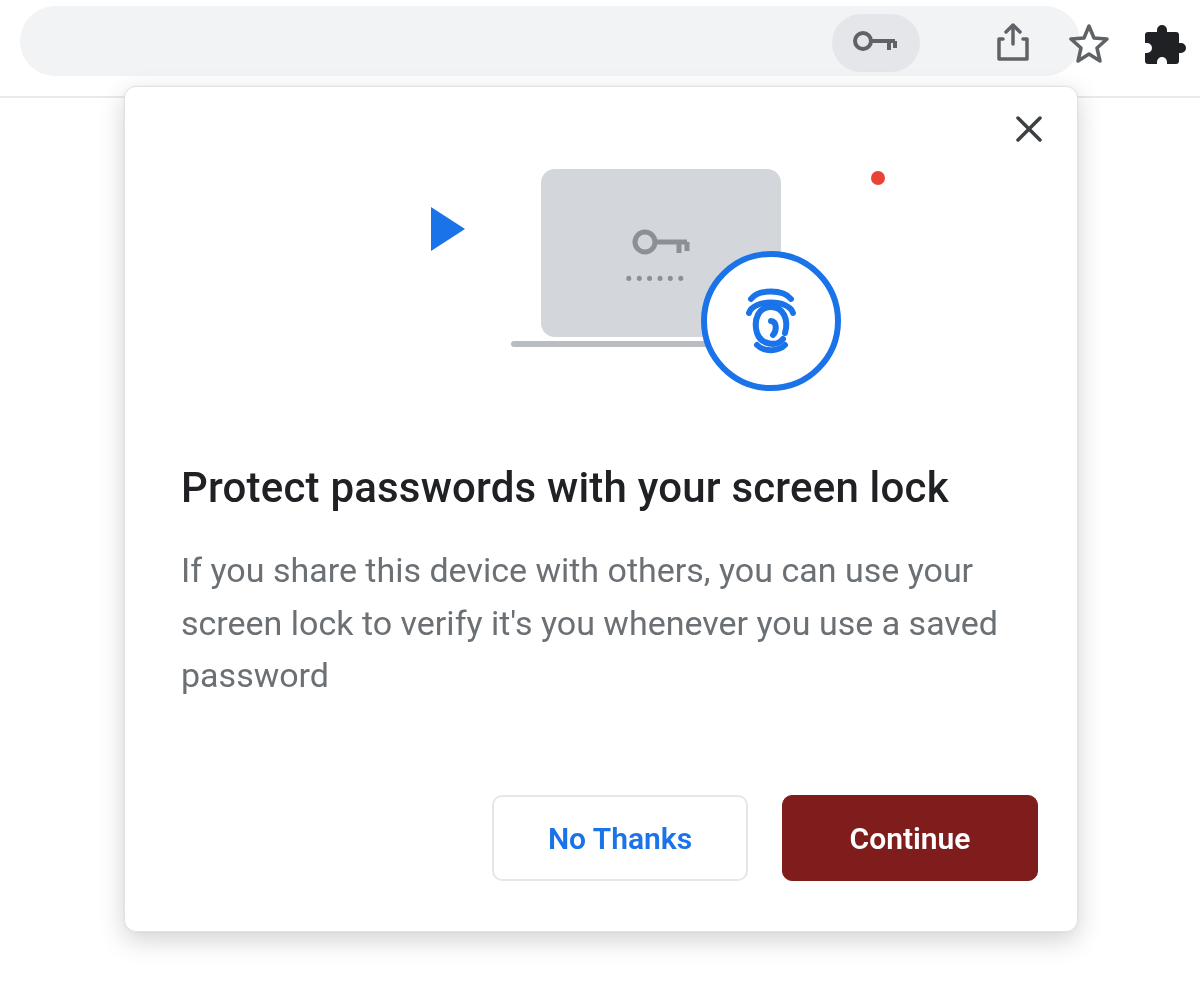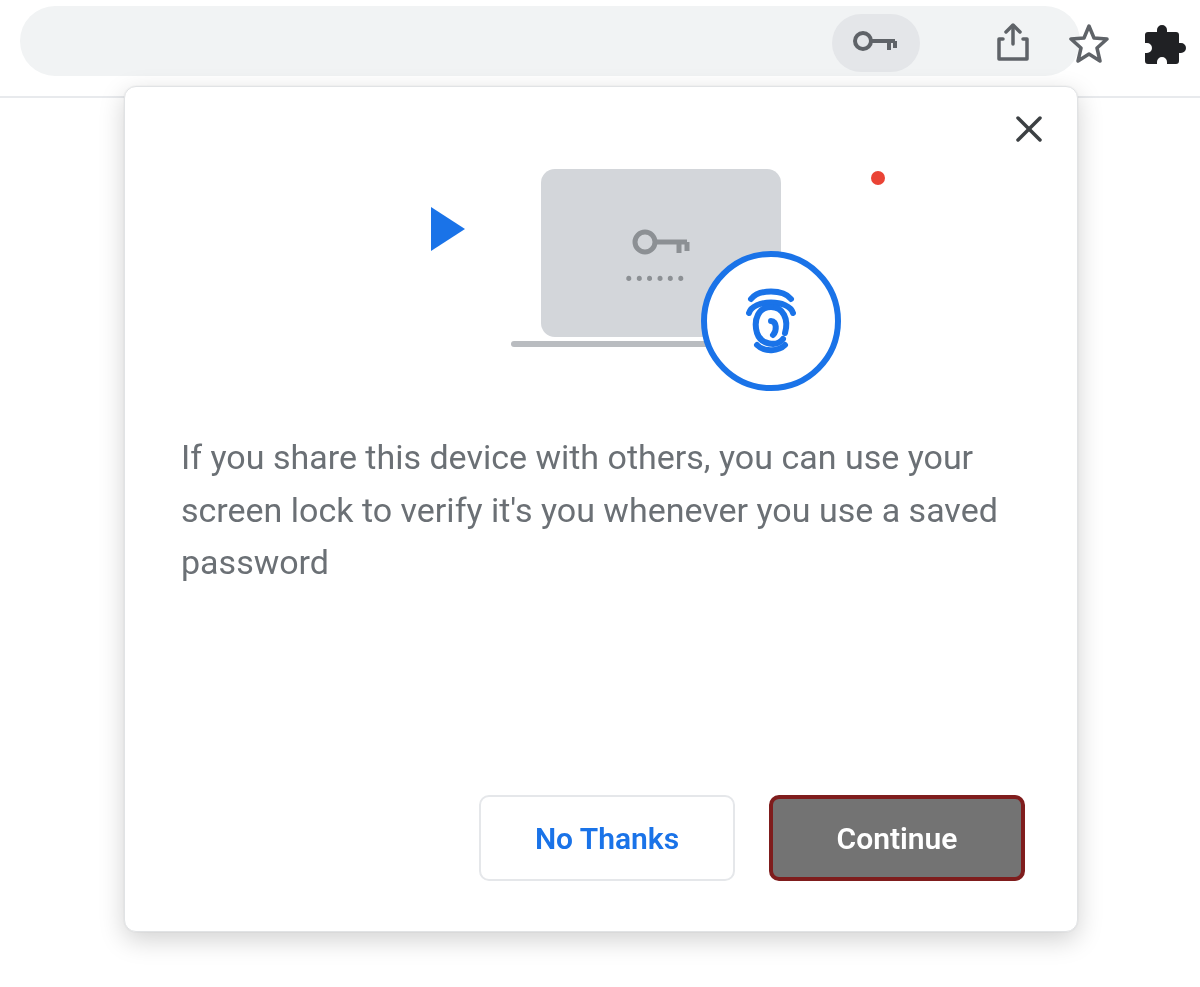--- a/index.html
+++ b/index.html
@@ -120,40 +120,40 @@
   .body-text{
     margin-top:32px;
     font-size:34px;
     line-height:1.55;
     color:#6b7075;
     max-width:820px;
   }
   
   .btn-row{
     position:absolute;
-    right:52px;bottom:50px;
+    right:39px;bottom:50px;
     display:flex;gap:34px;margin-left:24px;
   }
   .btn{
     height:86px;
     padding:0 44px;
     border-radius:10px;
     font-size:30px;
     font-weight:600;
     display:flex;align-items:center;justify-content:center;
     cursor:pointer;
     user-select:none;
   }
   .btn-secondary{
     background:#ffffff;color:#1a73e8;
     border:2px solid #e5e7ea;
     min-width:256px;
   }
   .btn-primary{
-    background:#737373;color:#ffffff;border:4px solid #7f1d1d;
+    background:#7f1d1d;color:#ffffff;border:1px solid #7f1d1d;
     min-width:256px;
   }
 </style>
 </head>
 <body>
 
 <div class="toolbar">
   <div class="omnibox"></div>
 
   <div class="key-chip">
@@ -227,19 +227,20 @@
           <path d="M20 36 C24 22 60 22 64 36"></path>
           <path d="M42 30 C54 30 60 42 56 56"></path>
           <path d="M42 30 C30 30 24 42 28 56 C32 68 48 70 54 62"></path>
           <path d="M42 44 C48 44 48 54 44 58"></path>
           <path d="M28 68 C36 76 50 74 56 68"></path>
         </svg>
       </span>
     </div>
   </div>
 
+  <div class="title">Protect passwords with your screen lock</div>
   <div class="body-text">If you share this device with others, you can use your screen lock to verify it's you whenever you use a saved password</div>
 
   <div class="btn-row">
     <div class="btn btn-secondary">No Thanks</div>
     <div class="btn btn-primary">Continue</div>
   </div>
 </div>
 
 </body></html>

